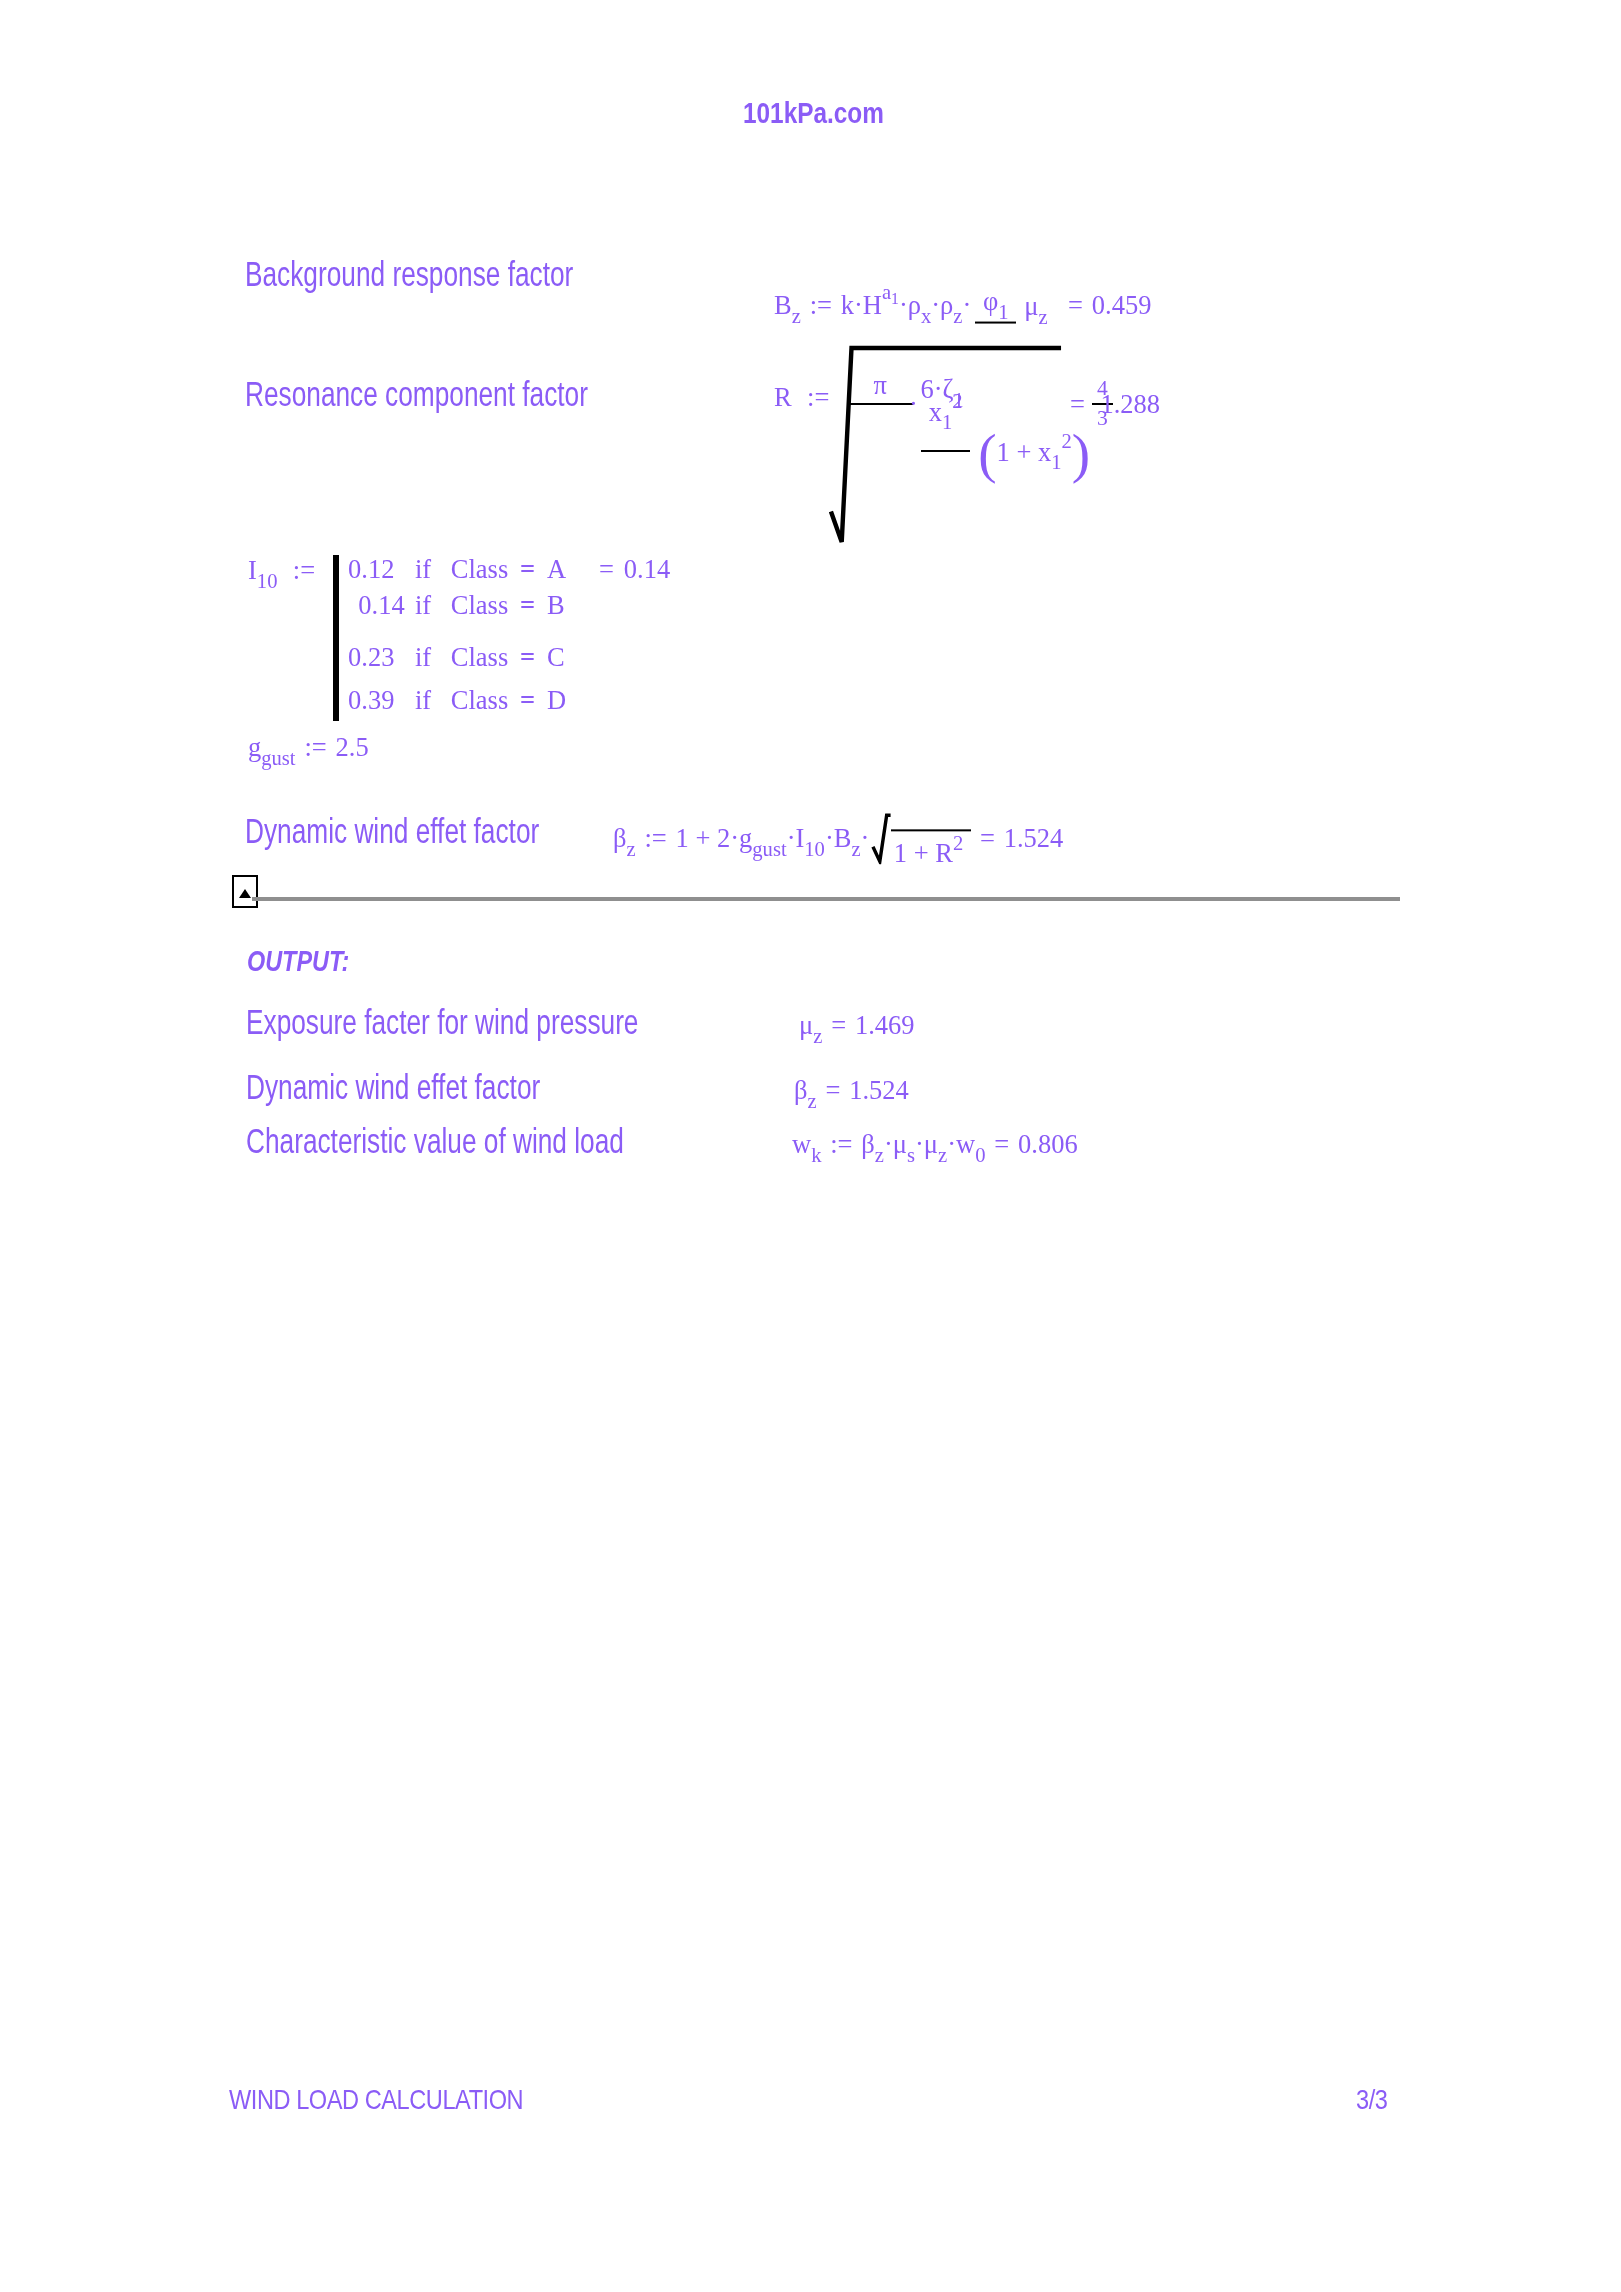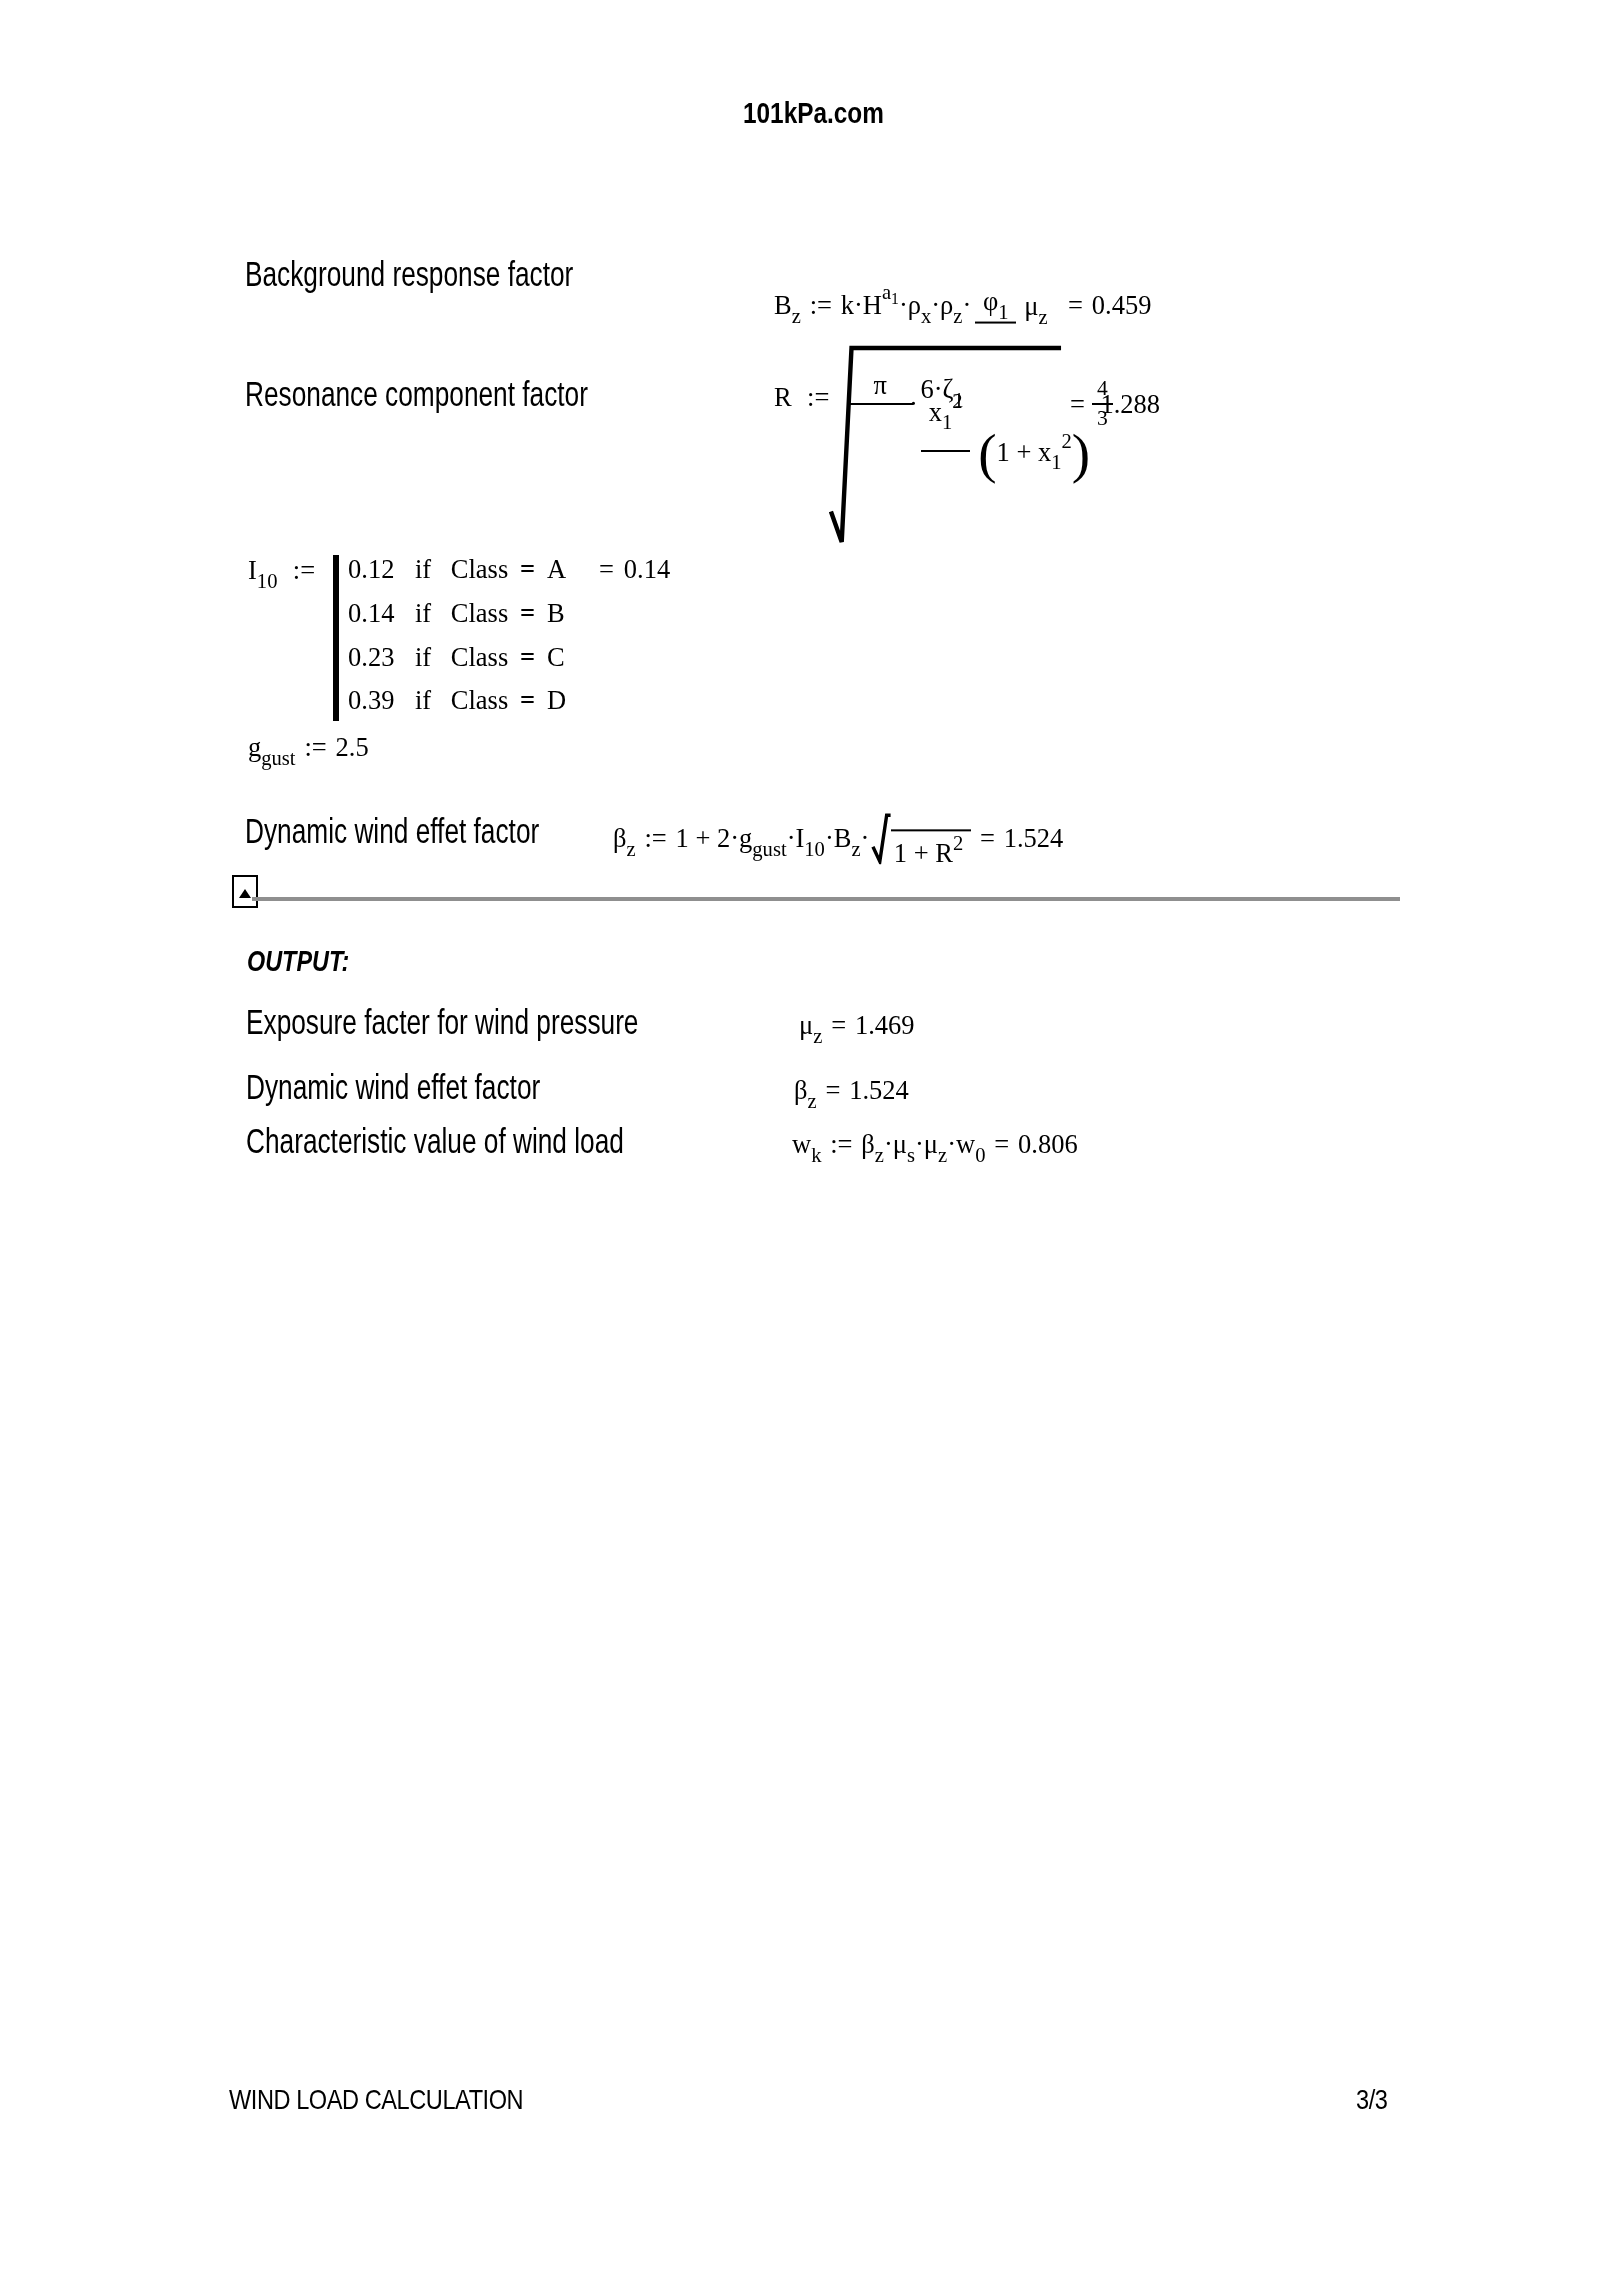--- a/index.html
+++ b/index.html
@@ -1,17 +1,17 @@
 <!DOCTYPE html>
 <html><head>
 <meta charset="utf-8">
 <style>
   html,body{margin:0;padding:0;background:#e8e8e8;}
   .page{position:relative;width:1621px;height:2293px;background:#ffffff;margin:0 auto;
-        font-family:"Liberation Serif",serif;color:#000000;overflow:hidden;}
+        font-family:"Liberation Serif",serif;color:#8b5cf6;overflow:hidden;}
 
   
   .sans{font-family:"Liberation Sans",sans-serif;}
   .lbl{position:absolute;font-size:35px;line-height:1;white-space:nowrap;
        transform:scaleX(.75);transform-origin:left top;}
   .hdr{position:absolute;font-size:29px;font-weight:bold;line-height:1;white-space:nowrap;
        transform:scaleX(.84);transform-origin:left top;}
   .foot{position:absolute;font-size:27.4px;line-height:1;white-space:nowrap;
         transform:scaleX(.86);transform-origin:left top;letter-spacing:-0.5px;}
   .outhead{position:absolute;font-size:30px;font-weight:bold;font-style:italic;line-height:1;
@@ -119,21 +119,21 @@
   <div class="math" style="left:248px;top:549px;width:451px;height:186px;">
     <span class="rabs" style="left:0;top:7.8px;">
       <span>I</span><span class="sub">10</span>
       <span class="op">:=</span>
     </span>
     <div class="pwbar" style="left:85px;top:5.9px;width:5.9px;height:166px;"></div>
 
     <div class="pwrow" style="left:100px;top:6.9px;">
       <span class="pw-val">0.12</span><span class="pw-if">if</span><span class="pw-var">Class</span><span class="pw-beq">=</span><span>A</span><span class="pw-res"><span class="rq">=</span><span>0.14</span></span>
     </div>
-    <div class="pwrow" style="left:100px;top:51px;">
+    <div class="pwrow" style="left:100px;top:43px;text-align:center;">
       <span class="pw-val">0.14</span><span class="pw-if">if</span><span class="pw-var">Class</span><span class="pw-beq">=</span><span>B</span>
     </div>
     <div class="pwrow" style="left:100px;top:95px;">
       <span class="pw-val">0.23</span><span class="pw-if">if</span><span class="pw-var">Class</span><span class="pw-beq">=</span><span>C</span>
     </div>
     <div class="pwrow" style="left:100px;top:138px;">
       <span class="pw-val">0.39</span><span class="pw-if">if</span><span class="pw-var">Class</span><span class="pw-beq">=</span><span>D</span>
     </div>
   </div>
 

